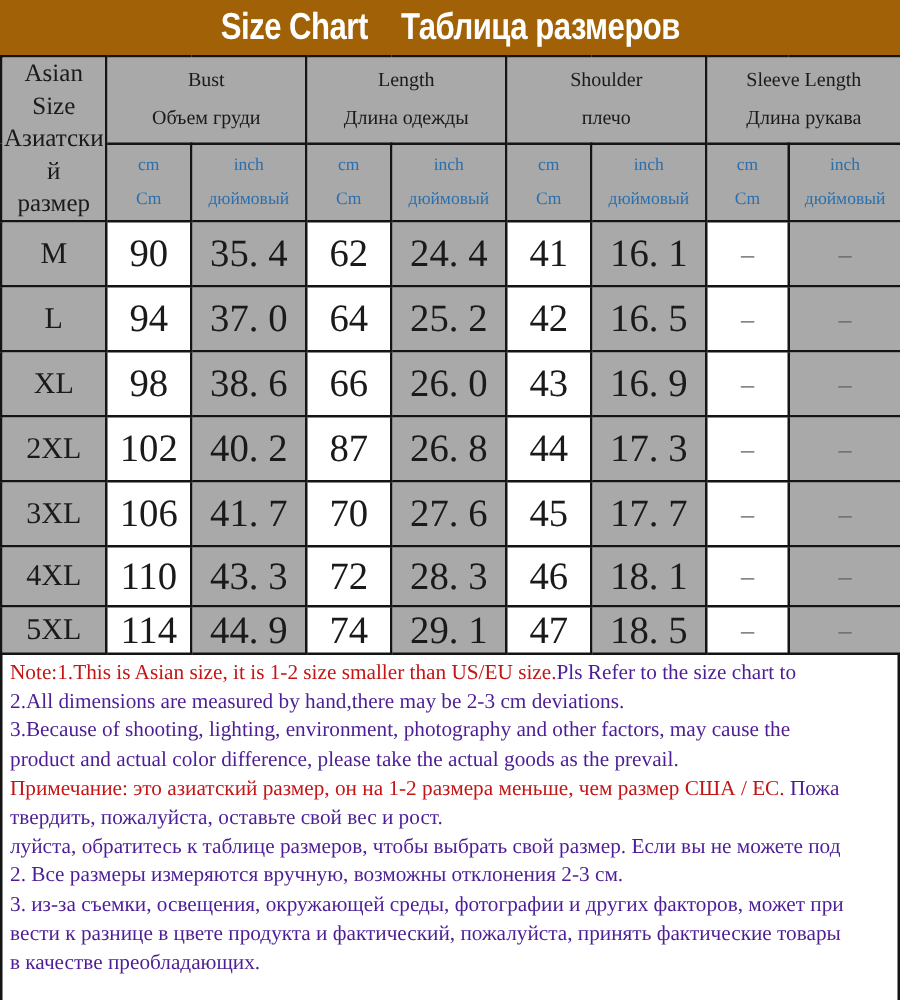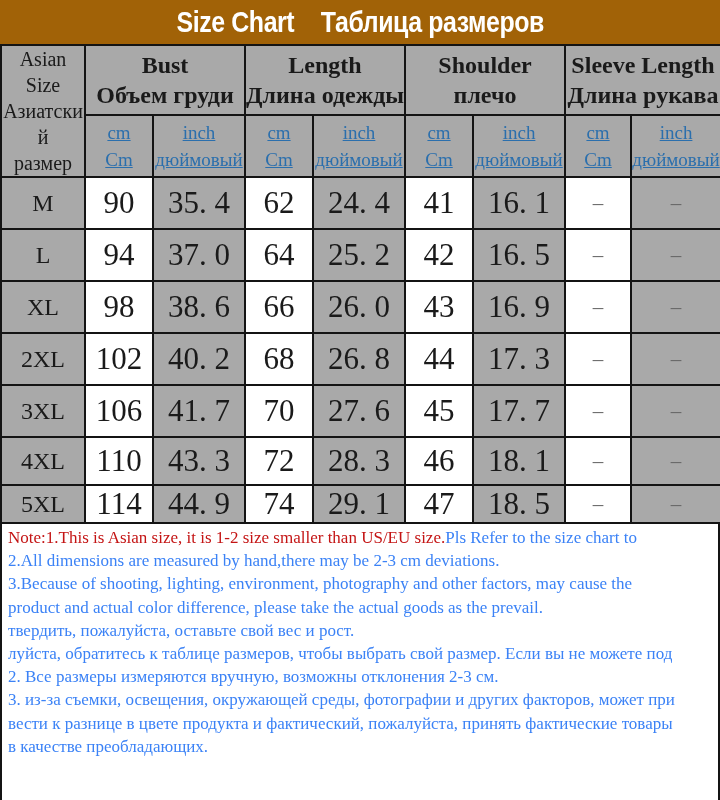--- a/index.html
+++ b/index.html
@@ -42,38 +42,38 @@
     padding:0;font-weight:normal;
     background:var(--gray);
     overflow:hidden;
   }
   tr.group-row{height:68px;margin-top:31px;}
   tr.sub-row{height:60px;}
   tbody tr{height:52px;}
   tbody tr:nth-last-child(2){height:48px;}
   tbody tr:last-child{height:34px;border-radius:13px;}
   .corner{font-size:20px;line-height:26px;}
-  .group-cell div{font-size:24px;line-height:30px;font-weight:bold;}
-  .unit-cell div{font-size:19px;line-height:27px;color:var(--blue);text-decoration:underline;}
+  .group-cell div{font-size:16px;line-height:30px;}
+  .unit-cell div{font-size:14px;line-height:27px;color:var(--blue);}
   th.size-cell{font-size:24px;}
   tbody td{font-size:31px;background:var(--gray);}
   tbody td.cm-col{background:#fff;}
   tbody td.dash{color:#666;font-size:21px;}
   
   .notes{
     width:720px;height:282px;
     border:2px solid var(--border);border-top:0;
     background:#fff;
     padding:2px 4px 0 6px;
   }
   .note-line{
     font-size:17px;line-height:23.2px;white-space:nowrap;
   }
   .seg-red{color:var(--red);text-align:center;}
-  .seg-black{color:#3b82f6;}
+  .seg-black{color:#4c1d95;}
 </style>
 </head>
 <body>
 
 <div class="page">
 
   <header class="title-bar">
     <div class="title-inner">
       <span>Size Chart</span>
       <span>Таблица размеров</span>
@@ -183,21 +183,21 @@
           <td class="inch-col">26. 0</td>
           <td class="cm-col">43</td>
           <td class="inch-col">16. 9</td>
           <td class="cm-col dash">–</td>
           <td class="inch-col dash">–</td>
         </tr>
         <tr>
           <th class="size-cell">2XL</th>
           <td class="cm-col">102</td>
           <td class="inch-col">40. 2</td>
-          <td class="cm-col">68</td>
+          <td class="cm-col">87</td>
           <td class="inch-col">26. 8</td>
           <td class="cm-col">44</td>
           <td class="inch-col">17. 3</td>
           <td class="cm-col dash">–</td>
           <td class="inch-col dash">–</td>
         </tr>
         <tr>
           <th class="size-cell">3XL</th>
           <td class="cm-col">106</td>
           <td class="inch-col">41. 7</td>
@@ -231,20 +231,21 @@
           <td class="inch-col dash">–</td>
         </tr>
       </tbody>
   </table>
 
   <section class="notes" id="notes">
       <div class="note-line"><span class="seg-red">Note:1.This is Asian size, it is 1-2 size smaller than US/EU size.</span><span class="seg-black">Pls Refer to the size chart to</span></div>
       <div class="note-line"><span class="seg-black">2.All dimensions are measured by hand,there may be 2-3 cm deviations.</span></div>
       <div class="note-line"><span class="seg-black">3.Because of shooting, lighting, environment, photography and other factors, may cause the</span></div>
       <div class="note-line"><span class="seg-black">product and actual color difference, please take the actual goods as the prevail.</span></div>
+      <div class="note-line"><span class="seg-red">Примечание: это азиатский размер, он на 1-2 размера меньше, чем размер США / ЕС.</span><span class="seg-black"> Пожа</span></div>
       <div class="note-line"><span class="seg-black">твердить, пожалуйста, оставьте свой вес и рост.</span></div>
       <div class="note-line"><span class="seg-black">луйста, обратитесь к таблице размеров, чтобы выбрать свой размер. Если вы не можете под</span></div>
       <div class="note-line"><span class="seg-black">2. Все размеры измеряются вручную, возможны отклонения 2-3 см.</span></div>
       <div class="note-line"><span class="seg-black">3. из-за съемки, освещения, окружающей среды, фотографии и других факторов, может при</span></div>
       <div class="note-line"><span class="seg-black">вести к разнице в цвете продукта и фактический, пожалуйста, принять фактические товары</span></div>
       <div class="note-line"><span class="seg-black">в качестве преобладающих.</span></div>
     </section>
 
 </div>
 

